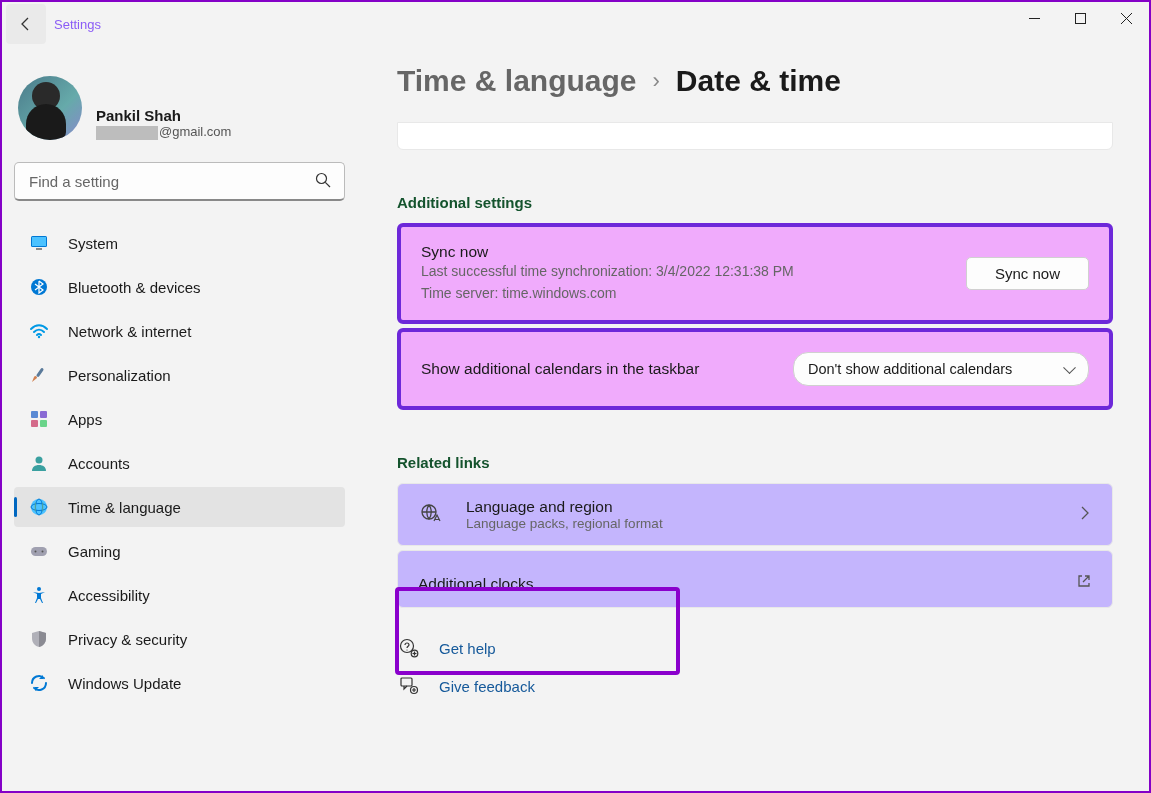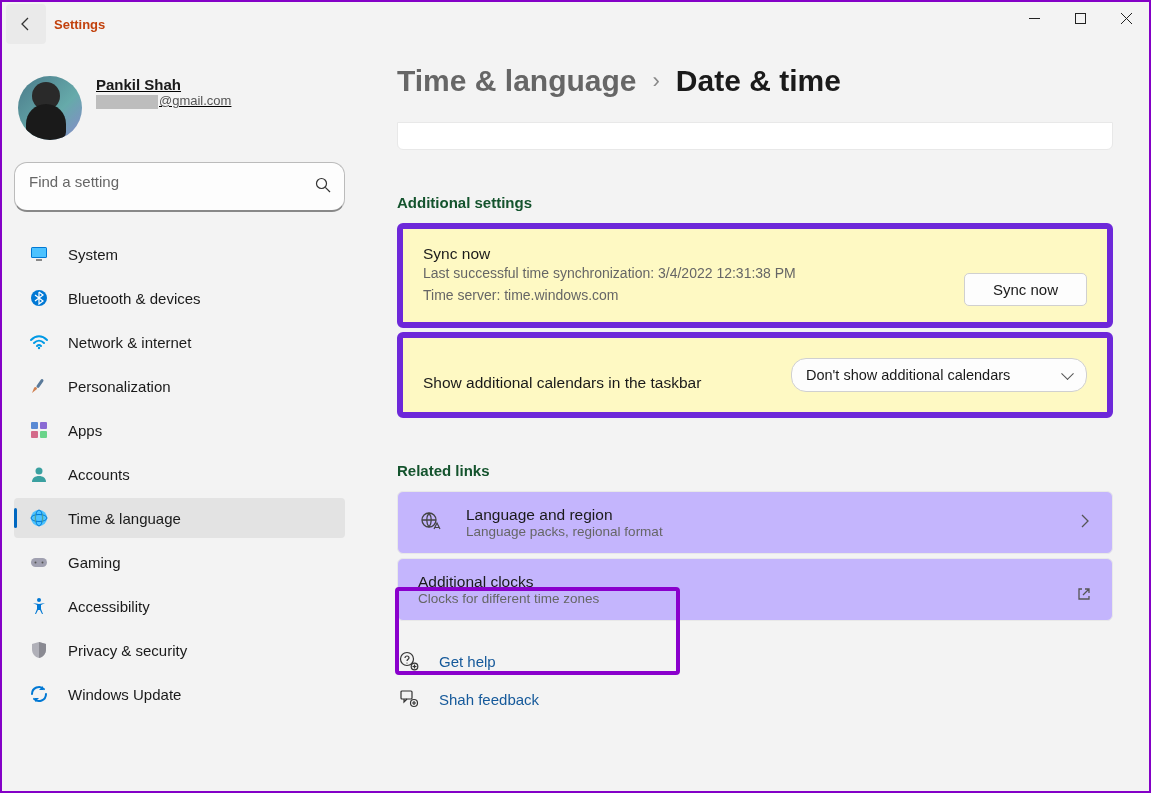--- a/index.html
+++ b/index.html
@@ -1,47 +1,47 @@
 <!DOCTYPE html>
 <html><head>
 <meta charset="utf-8">
 <style>
 * { box-sizing: border-box; margin: 0; padding: 0; font-family: "Segoe UI", sans-serif; }
 body { width: 1151px; height: 793px; background: #f3f3f3; border: 2px solid #8400c7; overflow: hidden; position: relative; }
 .titlebar { height: 44px; display: flex; align-items: center; padding-left: 4px; }
 .back-btn { width: 40px; height: 40px; display: flex; align-items: center; justify-content: center; background: #eaeaea; border-radius: 4px; margin-right: 8px; }
-.title { font-size: 13px; color: #c2410c; font-weight: bold; }
+.title { font-size: 13px; color: #8b5cf6; }
 .win-controls { position: absolute; right: 0; top: 0; display: flex; }
 .win-btn { width: 46px; height: 32px; display: flex; align-items: center; justify-content: center; }
 .main-layout { display: flex; height: calc(100% - 44px); }
 .sidebar { width: 355px; padding: 0 12px; }
-.profile { display: flex; align-items: flex-start; padding: 8px 4px 0 4px; margin-bottom: 22px; margin-top: 22px; text-decoration: underline; }
+.profile { display: flex; align-items: flex-end; padding: 8px 4px 0 4px; margin-bottom: 22px; margin-top: 22px; }
 .avatar { width: 64px; height: 64px; border-radius: 50%; background: linear-gradient(135deg,#4a7a8a 0%,#6aa 60%,#88c 100%); margin-right: 14px; flex-shrink: 0; position: relative; overflow: hidden; }
 .avatar::before { content:""; position:absolute; left:14px; top:6px; width:28px; height:28px; background:#2a2a2a; border-radius:50%; }
 .avatar::after { content:""; position:absolute; left:8px; top:28px; width:40px; height:36px; background:#1a1a1a; border-radius:20px 20px 8px 8px; }
 .profile-text .name { font-size: 15px; font-weight: 600; color: #1a1a1a; }
 .profile-text .email { font-size: 13px; color: #555; }
 .email-blur { display:inline-block; width:62px; height:14px; background:#bdbdbd; vertical-align:middle; margin-right:1px; }
 .search-wrap { position: relative; margin: 0 0 22px 0; }
-.search { width: 100%; padding: 10px 40px 20px 14px; font-size: 15px; border: 1px solid #bbb; border-bottom: 2px solid #888; border-radius: 13px; background: #fdfdfd; color: #222; }
+.search { width: 100%; padding: 10px 40px 9px 14px; font-size: 15px; border: 1px solid #bbb; border-bottom: 2px solid #888; border-radius: 5px; background: #fdfdfd; color: #222; }
 .search::placeholder { color: #666; }
 .search-icon-pos { position: absolute; right: 14px; top: 50%; transform: translateY(-50%); }
 .nav { list-style: none; }
 .nav-item { display: flex; align-items: center; height: 40px; padding: 0 14px; font-size: 15px; color: #1a1a1a; border-radius: 4px; margin-bottom: 4px; position: relative; }
 .nav-item.selected { background: #e3e3e3; }
 .nav-item.selected::before { content:""; position:absolute; left:0; top:10px; bottom:10px; width:3px; background:#0067c0; border-radius:2px; }
 .nav-icon { width: 22px; height: 22px; margin-right: 18px; display: flex; align-items: center; justify-content: center; }
 .content { flex: 1; padding: 18px 36px 0 40px; overflow: hidden; }
 .breadcrumbs { display: flex; align-items: center; margin-bottom: 24px; font-size: 30px; }
 .crumb-parent { color: #666; font-weight: 600; }
 .crumb-sep { color: #888; margin: 0 16px; font-size: 22px; }
 .crumb-current { color: #1a1a1a; font-weight: 600; }
 .card-stub { height: 28px; background: #fff; border: 1px solid #e8e8e8; border-radius: 0 0 6px 6px; margin-bottom: 44px; }
 .section-head { font-size: 15px; font-weight: 600; color: #14532d; margin-bottom: 12px; }
-.card { background: #fef9c3; border: 6px solid #6d28d9; border-radius: 6px; padding: 16px 20px; display: flex; align-items: flex-end; margin-bottom: 4px; }
+.card { background: #f0abfc; border: 4px solid #6d28d9; border-radius: 6px; padding: 16px 20px; display: flex; align-items: center; margin-bottom: 4px; }
 .card-body { flex: 1; }
 .card-title { font-size: 15.5px; color: #1a1a1a; }
 .card-sub { font-size: 14px; color: #666; line-height: 1.55; }
 .btn-secondary { border: 1px solid #d0d0d0; background: #fdfdfd; border-radius: 5px; padding: 7px 28px; font-size: 15px; color: #1a1a1a; }
 .card.row2 { padding: 20px 20px; }
 .dropdown { border: 1px solid #d0d0d0; background: #fdfdfd; border-radius: 15px; padding: 8px 40px 8px 14px; font-size: 14.5px; color: #1a1a1a; min-width: 296px; text-align: left; position: relative; }
 .dropdown::after { content:""; position:absolute; right:14px; top:50%; width:8px; height:8px; border-right:1.5px solid #555; border-bottom:1.5px solid #555; transform: translateY(-65%) rotate(45deg); }
 .link-card { background:#c4b5fd; border:1px solid #e8e8e8; border-radius:6px; padding: 14px 20px; display:flex; align-items:center; margin-bottom:4px; }
 .link-icon { width: 28px; height: 28px; margin-right: 20px; display:flex; align-items:center; justify-content:center; color:#444; }
 .link-body { flex:1; }
@@ -258,21 +258,20 @@
         <svg width="14" height="14" viewBox="0 0 14 14">
             <path d="M4 1 L10 7 L4 13" stroke="#555" stroke-width="1.3" fill="none"></path>
           </svg>
       </span>
     </div>
 
     <div class="link-card" style="position:relative;align-items:flex-end;">
       <span class="link-icon"></span>
       <div class="link-body" style="margin-left:-48px;">
         <div class="link-title">Additional clocks</div>
-        <div class="link-sub">Clocks for different time zones</div>
       </div>
       <span class="link-action">
         <svg width="16" height="16" viewBox="0 0 16 16" stroke="#555" stroke-width="1.3" fill="none">
             <path d="M6 3H3v10h10v-3M9 3h4v4M13 3l-6 6"></path>
           </svg>
       </span>
     </div>
 
     <div class="footer-links">
       <div class="footer-link">
@@ -290,19 +289,19 @@
       </div>
       <div class="footer-link">
         <span class="icn">
           <svg width="20" height="20" viewBox="0 0 20 20" stroke="#333" stroke-width="1.2" fill="none">
               <rect x="2" y="2" width="11" height="8" rx="1"></rect>
               <path d="M5 10v3l3-3"></path>
               <circle cx="15" cy="14" r="3.5"></circle>
               <path d="M13 14h4M15 12v4" stroke="#333"></path>
             </svg>
         </span>
-        <a>Shah feedback</a>
+        <a>Give feedback</a>
       </div>
     </div>
   </main>
 </div>
 
 <div class="highlight-box" style="left:393px; top:585px; width:285px; height:88px;"></div>
 
 </body></html>

